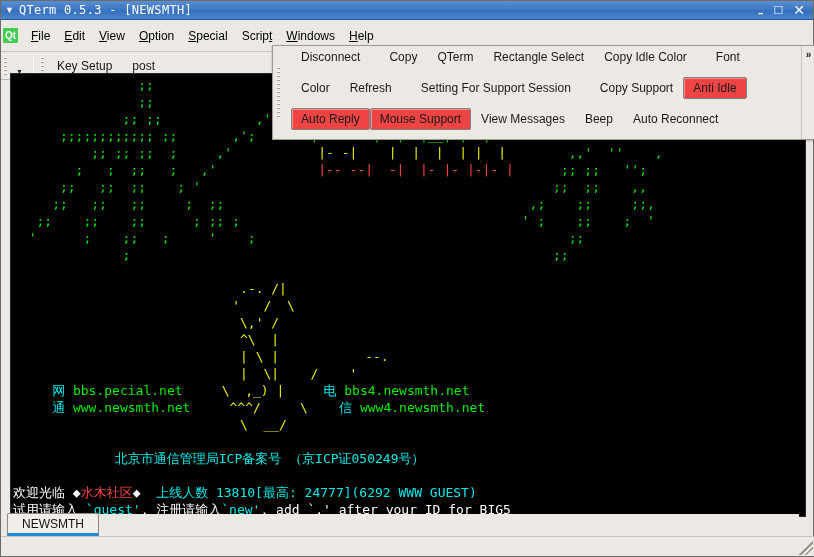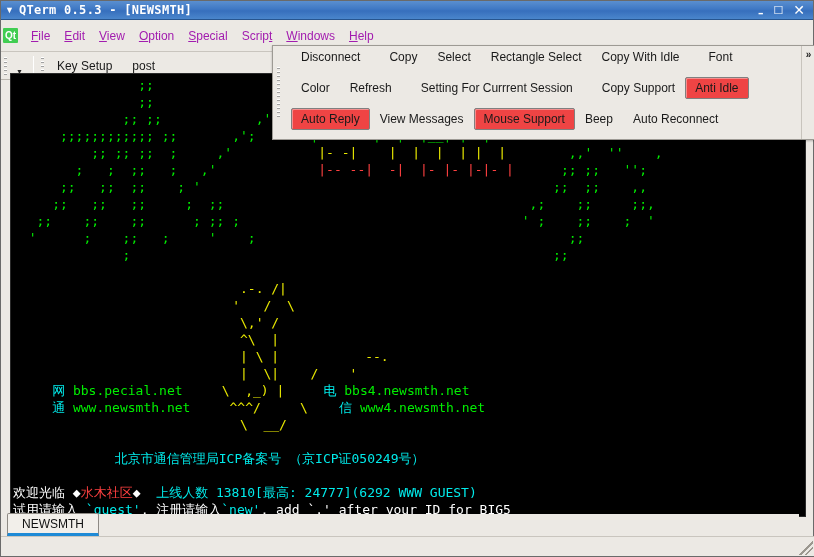--- a/index.html
+++ b/index.html
@@ -25,21 +25,21 @@
     padding: 0 2px 0 4px;
     border-bottom: 1px solid #27558f;
   }
   .tb-menuglyph {
     color: #ffffff; font-size: 9px; line-height: 1;
     margin-right: 5px; cursor: pointer;
   }
   .tb-title {
     color: #ffffff;
     font-family: "DejaVu Sans Mono", monospace;
-    font-size: 12px; font-weight: bold;
+    font-size: 12px; font-weight: normal;
     letter-spacing: 0.3px;
     white-space: nowrap;
     flex: 1;
   }
   .tb-btns { display: flex; align-items: center; gap: 10px; padding-right: 6px; }
   .tb-btn {
     color: #ffffff; font-size: 13px; line-height: 1;
     font-family: "DejaVu Sans", sans-serif;
     cursor: pointer; user-select: none;
   }
@@ -59,21 +59,21 @@
     width: 15px; height: 15px;
     background: #41cd52;
     color: #ffffff;
     font-size: 10px; font-weight: bold;
     display: flex; align-items: center; justify-content: center;
     margin-right: 6px;
     font-family: "Liberation Sans", sans-serif;
     border-radius: 1px;
   }
   .menu-item {
-    font-size: 12px; color: #a21caf;
+    font-size: 12px; color: #000000;
     padding: 10px 7px;
     cursor: pointer;
     white-space: nowrap;
   }
   .menu-item .u { text-decoration: underline; }
 
   
   .toolbar-zone {
     position: relative;
     background: #ece9e4;
@@ -257,41 +257,41 @@
   <div class="float-toolbar">
     <span class="ft-leftgrip">
         <i></i>
       </span>
     <div class="float-rows">
 
       <div class="ft-row">
         <span class="tbar-btn">Disconnect</span>
         <span class="tbar-sep"></span>
         <span class="tbar-btn">Copy</span>
-        <span class="tbar-btn">Select</span>
+        <span class="tbar-btn">QTerm</span>
         <span class="tbar-btn">Rectangle Select</span>
-        <span class="tbar-btn">Copy With Idle</span>
+        <span class="tbar-btn">Copy Idle Color</span>
         <span class="tbar-sep"></span>
         <span class="tbar-btn">Font</span>
       </div>
 
       <div class="ft-row">
         <span class="tbar-btn">Color</span>
         <span class="tbar-btn">Refresh</span>
         <span class="tbar-sep"></span>
-        <span class="tbar-btn">Setting For Currrent Session</span>
+        <span class="tbar-btn">Setting For Support Session</span>
         <span class="tbar-sep"></span>
         <span class="tbar-btn">Copy Support</span>
         <span class="tbar-btn pressed">Anti Idle</span>
       </div>
 
       <div class="ft-row">
         <span class="tbar-btn pressed">Auto Reply</span>
+        <span class="tbar-btn pressed">Mouse Support</span>
         <span class="tbar-btn">View Messages</span>
-        <span class="tbar-btn pressed">Mouse Support</span>
         <span class="tbar-btn">Beep</span>
         <span class="tbar-btn">Auto Reconnect</span>
       </div>
 
     </div>
     <div class="ft-extend">
       <span>»</span>
     </div>
   </div>
 

